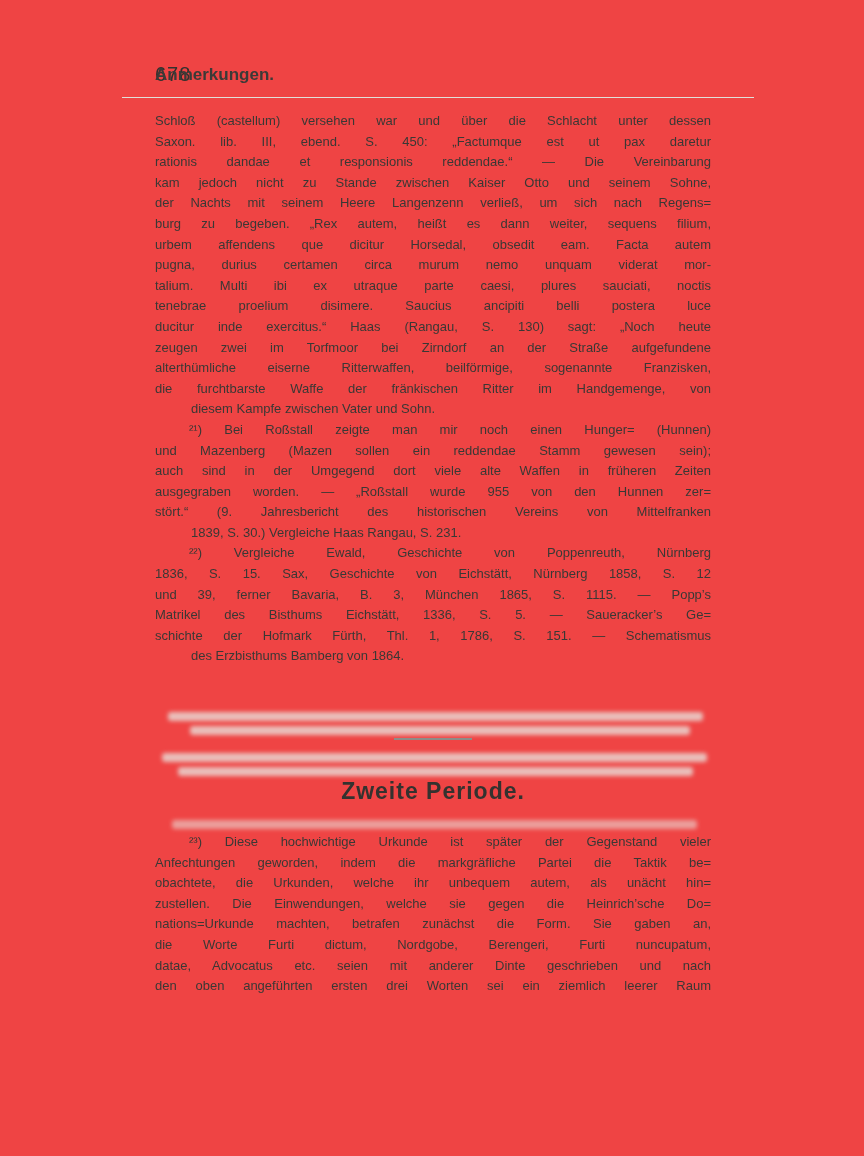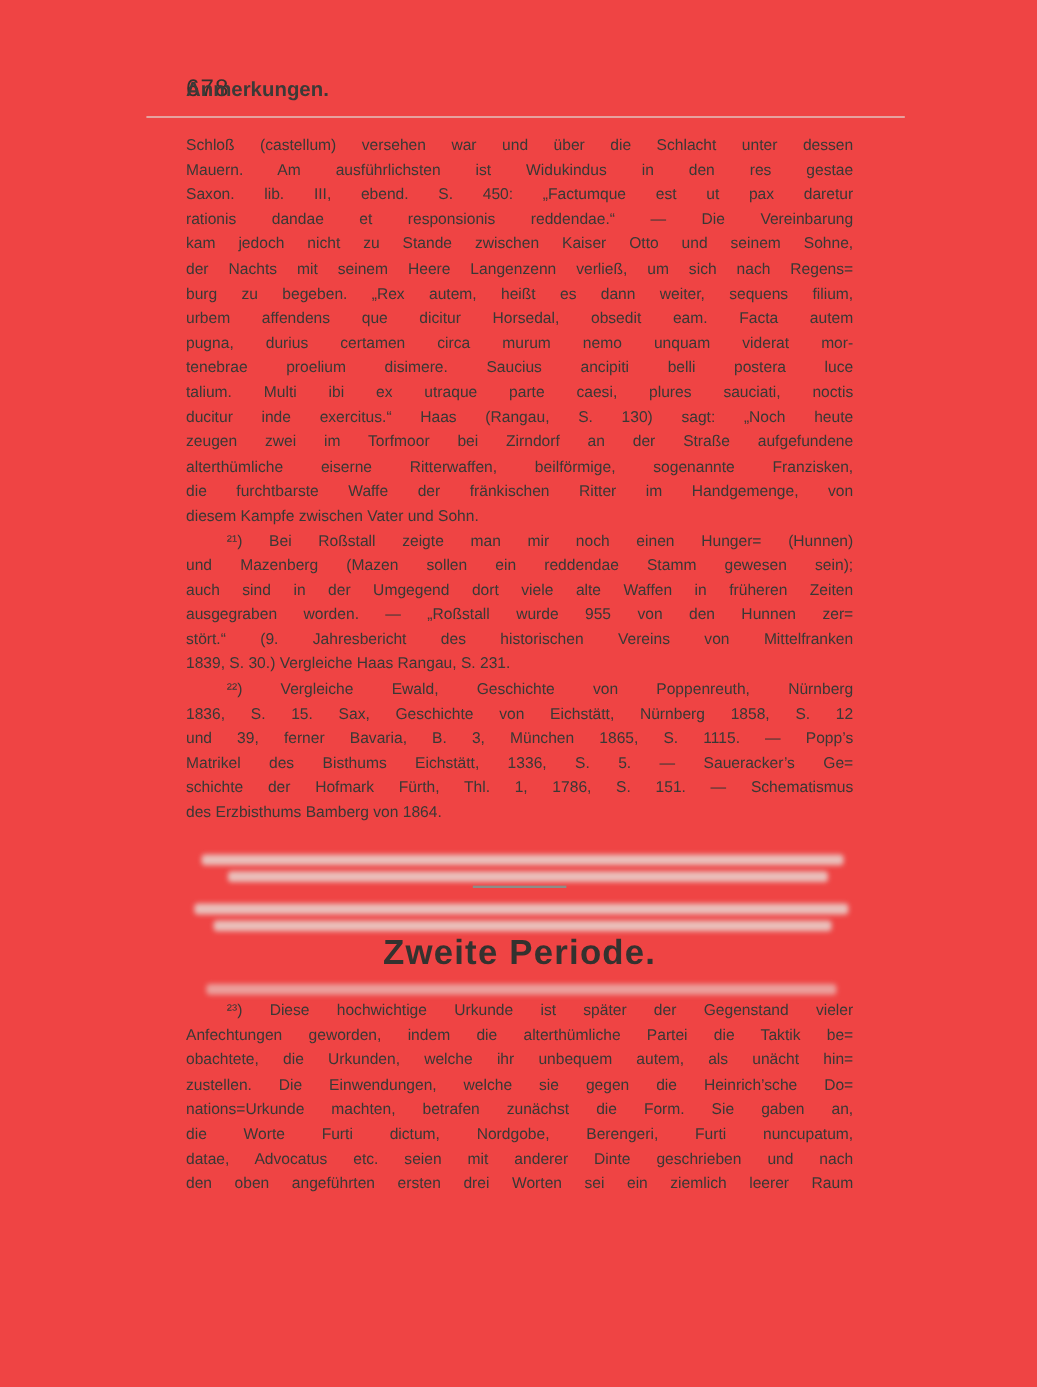--- a/index.html
+++ b/index.html
@@ -51,34 +51,34 @@
   .line {
     font-size: 13px;
     line-height: 20.6px;
     text-align: justify;
     text-align-last: justify;
     text-justify: inter-word;
     white-space: normal;
     color: #3a3835;
   }
   .line.indent { padding-left: 34px; }
-  .line.lastline { text-align-last: left; }
+  .line.lastline { text-align-last: left; margin-left: 36px; }
   
   .divider {
     position: absolute;
     left: 394px; top: 738px;
     width: 78px; height: 2px;
     background: #8d8d88;
   }
   .section-heading {
     position: absolute;
     left: 155px; top: 778px;
     width: 556px;
     text-align: center;
-    font-size: 29px;
+    font-size: 23px;
     font-weight: bold;
     color: #34322f;
     letter-spacing: 1px;
   }
   
   .ghost {
     position: absolute;
     height: 9px;
     background: #e8e8e2;
     filter: blur(2.2px);
@@ -98,30 +98,29 @@
 
   <div class="pagehead">
     <span class="page-number">678</span>
     <span class="running-header">Anmerkungen.</span>
   </div>
   <div class="headrule"></div>
 
   <div class="textblock tb1">
     <div class="para">
         <div class="line">Schloß (castellum) versehen war und über die Schlacht unter dessen</div>
-        <div class="line">Mauern.  Am ausführlichsten ist Widukindus in den res gestae</div>
         <div class="line">Saxon. lib. III, ebend. S. 450: „Factumque est ut pax daretur</div>
         <div class="line">rationis dandae et responsionis reddendae.“ — Die Vereinbarung</div>
         <div class="line">kam jedoch nicht zu Stande zwischen Kaiser Otto und seinem Sohne,</div>
         <div class="line">der Nachts mit seinem Heere Langenzenn verließ, um sich nach Regens=</div>
         <div class="line">burg zu begeben.  „Rex autem, heißt es dann weiter, sequens filium,</div>
         <div class="line">urbem affendens que dicitur Horsedal, obsedit eam.  Facta autem</div>
         <div class="line">pugna, durius certamen circa murum nemo unquam viderat mor-</div>
+        <div class="line">talium.  Multi ibi ex utraque parte caesi, plures sauciati, noctis</div>
         <div class="line">tenebrae proelium disimere.  Saucius ancipiti belli postera luce</div>
-        <div class="line">talium.  Multi ibi ex utraque parte caesi, plures sauciati, noctis</div>
         <div class="line">ducitur inde exercitus.“  Haas (Rangau, S. 130) sagt: „Noch heute</div>
         <div class="line">zeugen zwei im Torfmoor bei Zirndorf an der Straße aufgefundene</div>
         <div class="line">alterthümliche eiserne Ritterwaffen, beilförmige, sogenannte Franzisken,</div>
         <div class="line">die furchtbarste Waffe der fränkischen Ritter im Handgemenge, von</div>
         <div class="line lastline">diesem Kampfe zwischen Vater und Sohn.</div>
       </div>
     <div class="para">
         <div class="line indent">²¹) Bei Roßstall zeigte man mir noch einen Hunger= (Hunnen)</div>
         <div class="line">und Mazenberg (Mazen sollen ein reddendae Stamm gewesen sein);</div>
         <div class="line">auch sind in der Umgegend dort viele alte Waffen in früheren Zeiten</div>
@@ -145,21 +144,21 @@
   <div class="ghost g4"></div>
   <div class="ghost g5"></div>
 
   <div class="divider"></div>
 
   <div class="section-heading">Zweite Periode.</div>
 
   <div class="textblock tb2">
     <div class="para">
         <div class="line indent">²³) Diese hochwichtige Urkunde ist später der Gegenstand vieler</div>
-        <div class="line">Anfechtungen geworden, indem die alterthümliche Partei die Taktik be=</div>
+        <div class="line">Anfechtungen geworden, indem die markgräfliche Partei die Taktik be=</div>
         <div class="line">obachtete, die Urkunden, welche ihr unbequem autem, als unächt hin=</div>
         <div class="line">zustellen.  Die Einwendungen, welche sie gegen die Heinrich’sche Do=</div>
         <div class="line">nations=Urkunde machten, betrafen zunächst die Form.  Sie gaben an,</div>
         <div class="line">die Worte Furti dictum, Nordgobe, Berengeri, Furti nuncupatum,</div>
         <div class="line">datae, Advocatus etc. seien mit anderer Dinte geschrieben und nach</div>
         <div class="line">den oben angeführten ersten drei Worten sei ein ziemlich leerer Raum</div>
       </div>
   </div>
 
 </div>

